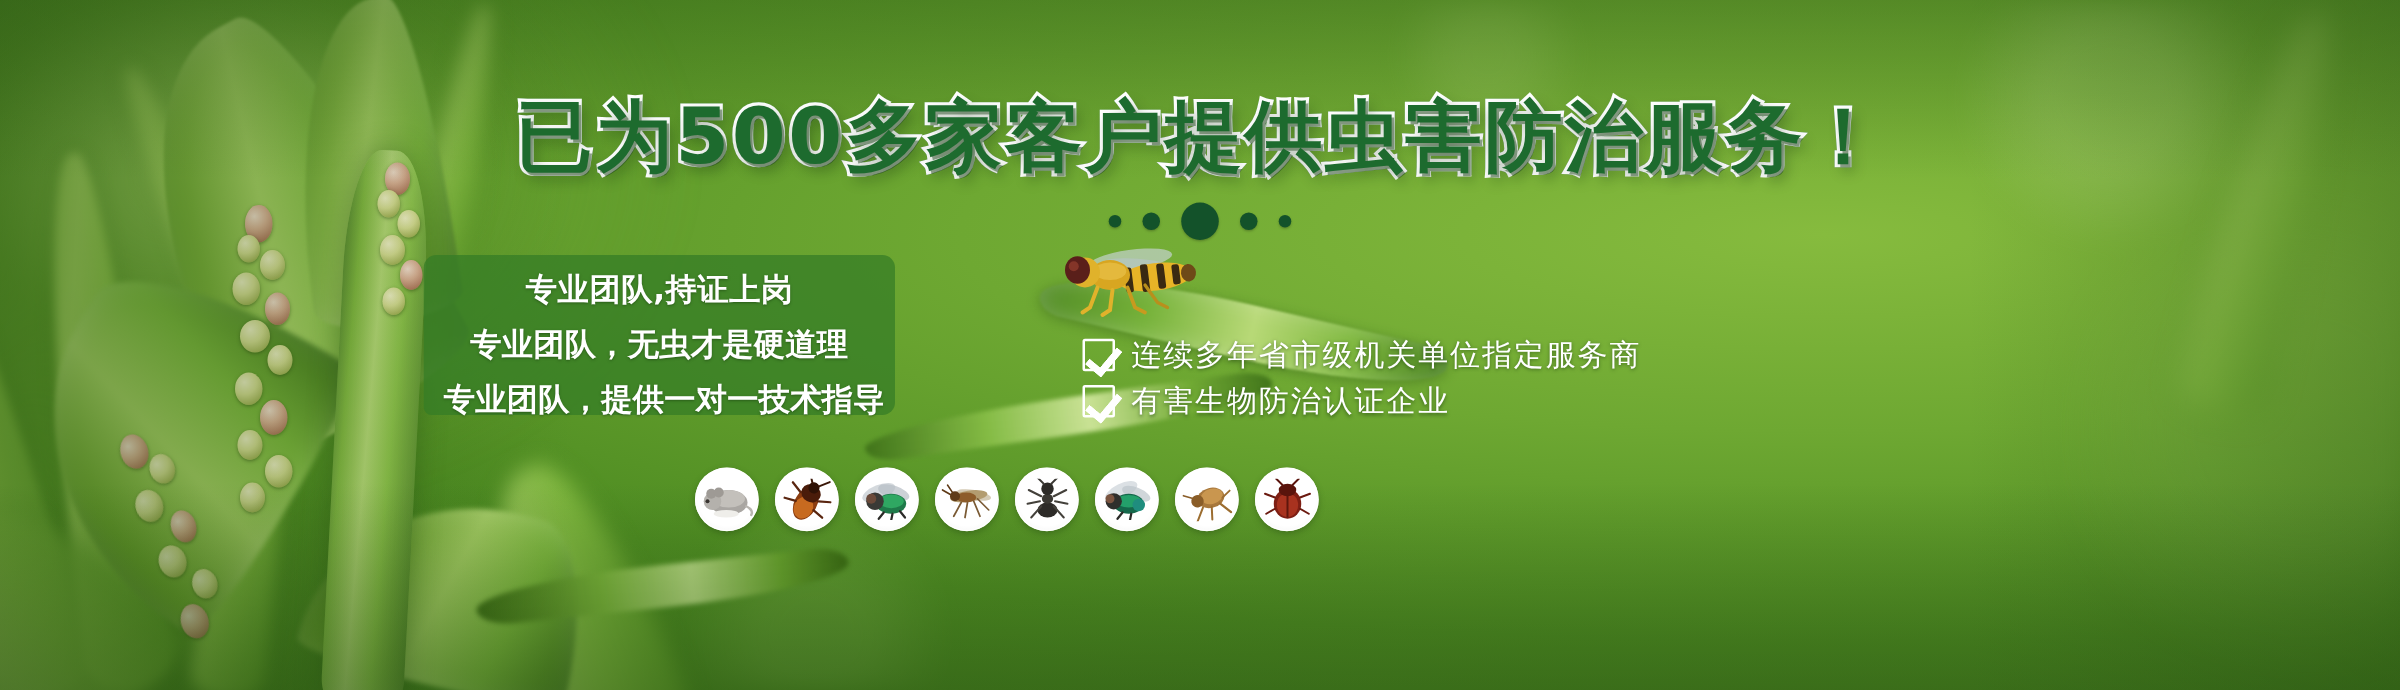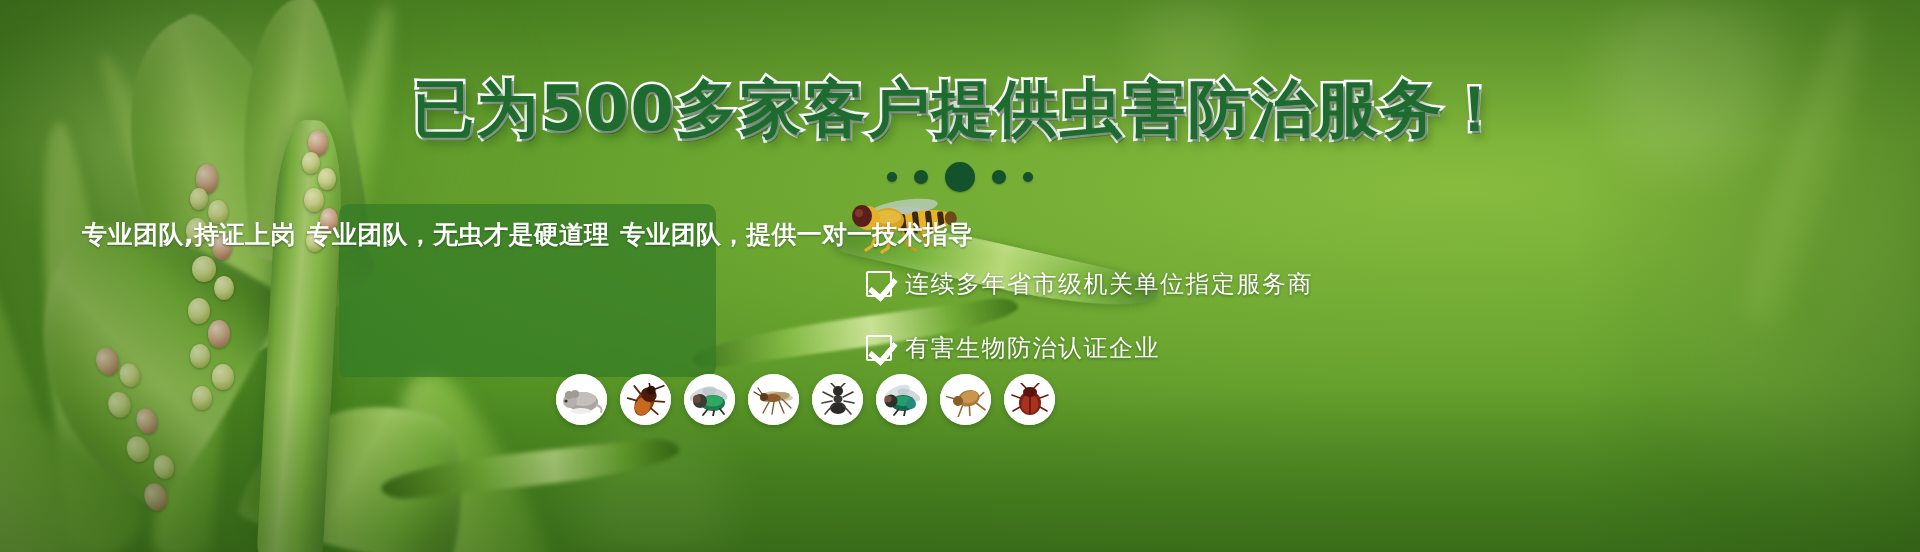--- a/index.html
+++ b/index.html
@@ -140,42 +140,42 @@
     position: absolute; left: 0; top: 162px; width: 1920px;
     display: flex; align-items: center; justify-content: center; gap: 17px;
   }
   .dot { border-radius: 50%; background: #13522a; box-shadow: 0 1px 2px rgba(0,0,0,.25); }
   .dot.s { width: 10px; height: 10px; }
   .dot.m { width: 14px; height: 14px; }
   .dot.l { width: 30px; height: 30px; }
 
   
   .panel {
-    position: absolute; left: 339px; top: 204px; width: 377px; height: 173px;
+    position: absolute; left: 339px; top: 204px; width: 377px; height: 128px;
     background: rgba(53,124,38,.74);
     border-radius: 10px 10px 10px 6px;
     padding: 14px 16px 0 16px;
-    display: flex; flex-direction: row; justify-content: center; gap: 11px;
+    display: flex; flex-direction: column; justify-content: center; gap: 11px;
   }
   .panel-line {
     color: #ffffff;
     font-weight: bold;
     text-align: center;
     white-space: nowrap;
     font-family: "DejaVu Sans", "Liberation Sans", sans-serif;
     text-shadow: 0 1px 2px rgba(20,50,12,.5);
   }
   .panel-line.l1 { font-size: 25px; letter-spacing: .5px; }
   .panel-line.l2 { font-size: 25px; letter-spacing: .2px; }
   .panel-line.l3 { font-size: 25px; letter-spacing: .2px; }
 
   
   .claims {
     position: absolute; left: 866px; top: 268px;
-    display: flex; flex-direction: column; gap: 32px;
+    display: flex; flex-direction: column; gap: 5px;
   }
   .claim { display: flex; align-items: center; gap: 13px; }
   .claim-box {
     position: relative; width: 26px; height: 26px; flex: 0 0 26px;
     border: 2px solid #ffffff; border-radius: 2px;
   }
   .claim-box::after {
     content: "";
     position: absolute; left: 3px; top: 1px;
     width: 11px; height: 21px;

